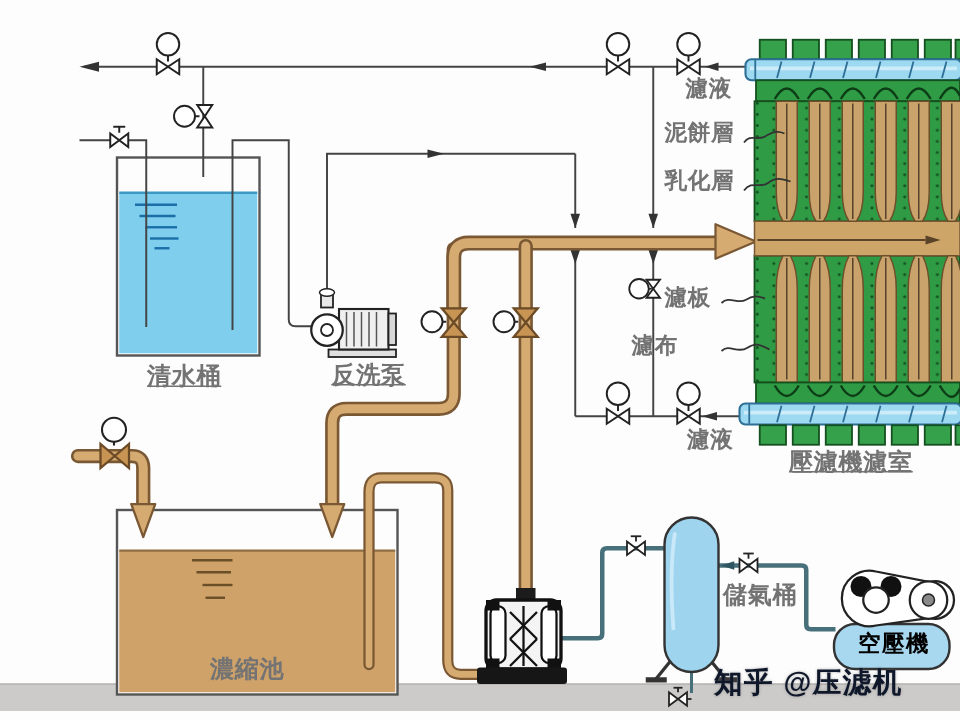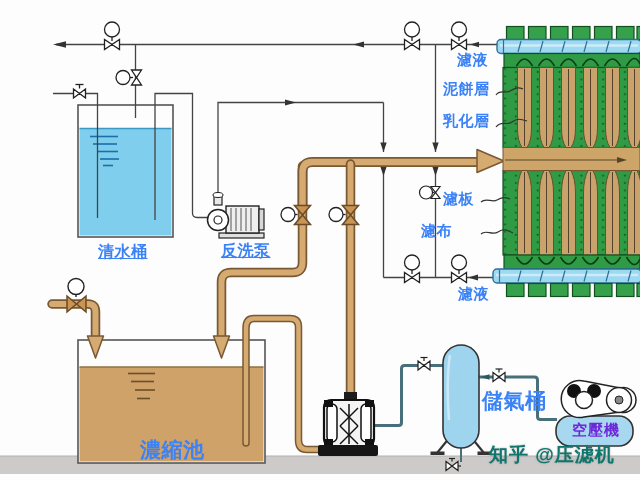--- a/index.html
+++ b/index.html
@@ -3,30 +3,30 @@
 <meta charset="utf-8">
 <style>
   html,body{margin:0;padding:0;background:#ffffff;}
   #stage{
     position:relative;width:640px;height:480px;overflow:hidden;
     background:#fdfdfd;
     font-family:"Liberation Sans","DejaVu Sans",sans-serif;
   }
   #piping{position:absolute;left:0;top:0;}
   .lbl{
-    position:absolute;white-space:nowrap;color:#3b82f6;
+    position:absolute;white-space:nowrap;color:#737373;
     font-weight:600;line-height:1.1;letter-spacing:0.5px;
   }
   .lbl-16{font-size:16px;text-decoration:underline;}
   .lbl-15{font-size:15px;}
-  .lbl-17{font-size:21px;}
-  #compressor-label{color:#6d28d9;font-size:15px;letter-spacing:1px;}
+  .lbl-17{font-size:16px;}
+  #compressor-label{color:#000000;font-size:15px;letter-spacing:1px;}
   #watermark{
-    position:absolute;left:489px;top:442px;font-size:19px;font-weight:700;
-    color:#0f766e;letter-spacing:1px;
+    position:absolute;left:476px;top:442px;font-size:19px;font-weight:700;
+    color:#0f172a;letter-spacing:1px;
     text-shadow:0 0 2px rgba(110,110,110,.55);
   }
 </style>
 </head>
 <body>
 
 <div id="stage">
 
 <svg id="piping" width="640" height="480" viewBox="0 0 640 480">
   <defs>
@@ -366,17 +366,18 @@
 
 <div class="lbl lbl-16" style="left:98px;top:243px;">清水桶</div>
 <div class="lbl lbl-16" style="left:221px;top:242px;">反洗泵</div>
 <div class="lbl lbl-17" style="left:140px;top:438px;">濃縮池</div>
 <div class="lbl lbl-15" style="left:457px;top:52px;">濾液</div>
 <div class="lbl lbl-15" style="left:443px;top:81px;">泥餅層</div>
 <div class="lbl lbl-15" style="left:443px;top:113px;text-align:right;">乳化層</div>
 <div class="lbl lbl-15" style="left:443px;top:191px;">濾板</div>
 <div class="lbl lbl-15" style="left:421px;top:223px;">濾布</div>
 <div class="lbl lbl-15" style="left:458px;top:286px;">濾液</div>
+<div class="lbl lbl-16" style="left:526px;top:300px;">壓濾機濾室</div>
 <div class="lbl lbl-17" style="left:482px;top:389px;">儲氣桶</div>
 <div class="lbl" id="compressor-label" style="left:572px;top:422px;">空壓機</div>
 <div id="watermark">知乎 @压滤机</div>
 
 </div>
 
 </body></html>

